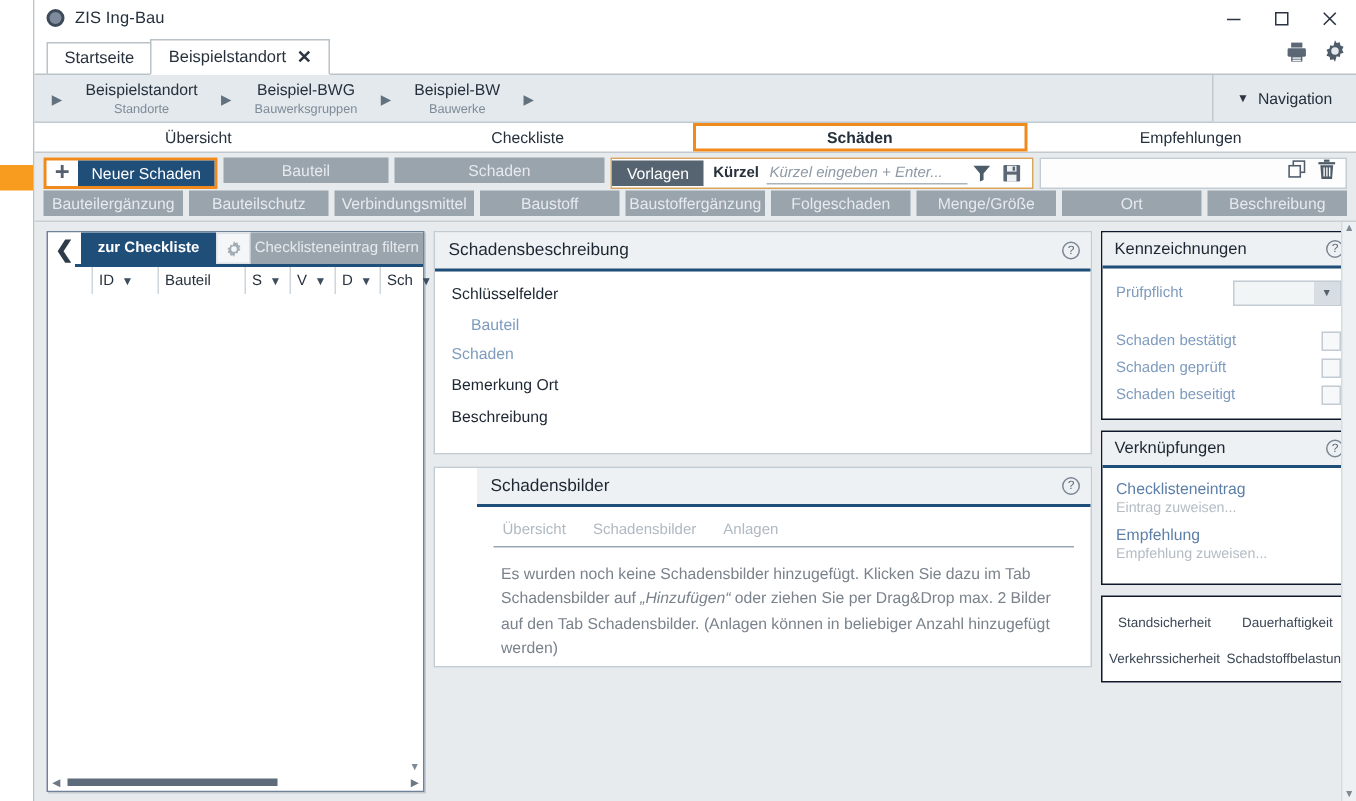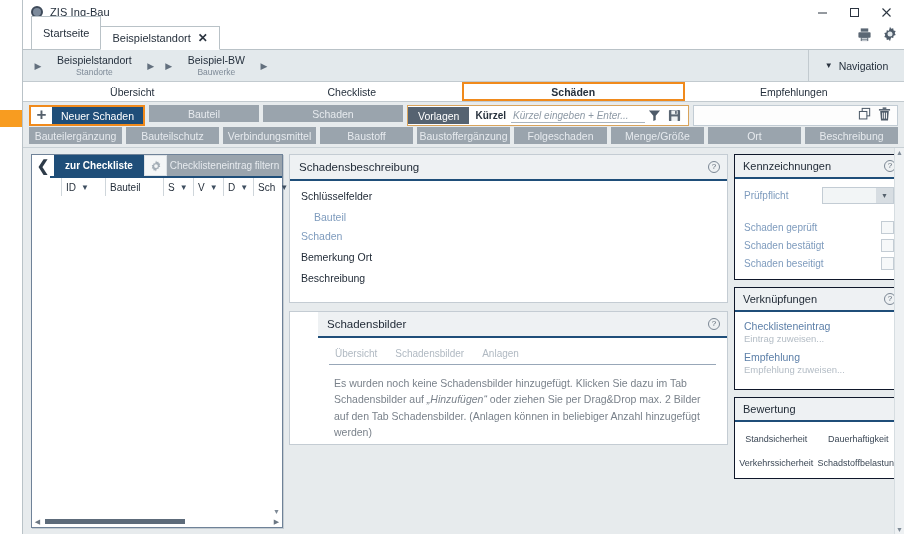--- a/index.html
+++ b/index.html
@@ -68,21 +68,21 @@
     background: #ffffff;
     position: relative;
     display: flex; align-items: flex-end;
     padding-left: 8px;
   }
   .tabstrip::after {
     content: ""; position: absolute; left: 0; right: 0; bottom: 0;
     height: 1px; background: #b9c2c7;
   }
   .tab {
-    height: 34px; padding: 0 11px;
+    height: 22px; padding: 0 11px;
     display: flex; align-items: center; gap: 7px;
     font-size: 11px; color: #27313d;
     background: #ffffff;
     border: 1px solid #b9c2c7;
     border-bottom: 1px solid #b9c2c7;
     position: relative; z-index: 1;
     margin-right: -1px;
   }
   .tab.active {
     height: 24px;
@@ -472,20 +472,24 @@
     </div>
 
     <div class="crumbrow">
       <div class="crumbs">
         <div class="crumb-arrow">▶</div>
         <div class="crumb">
           <div class="c-main">Beispielstandort</div>
           <div class="c-sub">Standorte</div>
         </div>
         <div class="crumb-arrow">▶</div>
+        <div class="crumb">
+          <div class="c-main">Beispiel-BWG</div>
+          <div class="c-sub">Bauwerksgruppen</div>
+        </div>
         <div class="crumb-arrow">▶</div>
         <div class="crumb">
           <div class="c-main">Beispiel-BW</div>
           <div class="c-sub">Bauwerke</div>
         </div>
         <div class="crumb-arrow">▶</div>
       </div>
       <div class="navbtn">
         <span class="caret">▼</span>
         <span>Navigation</span>
@@ -663,25 +667,25 @@
             <div class="help-icon">?</div>
           </div>
           <div class="rcard-body">
             <div class="kz-row">
               <span>Prüfpflicht</span>
               <span class="kz-select">
                 <span class="arrowbox">▼</span>
               </span>
             </div>
             <div class="kz-row chk">
-              <span>Schaden geprüft</span>
+              <span>Schaden bestätigt</span>
               <span class="kz-check"></span>
             </div>
             <div class="kz-row chk">
-              <span>Schaden bestätigt</span>
+              <span>Schaden geprüft</span>
               <span class="kz-check"></span>
             </div>
             <div class="kz-row chk" style="margin-bottom:0;">
               <span>Schaden beseitigt</span>
               <span class="kz-check"></span>
             </div>
           </div>
         </div>
 
         <div class="rcard">
@@ -691,23 +695,20 @@
           </div>
           <div class="rcard-body" style="padding-bottom:14px;">
             <div class="vk-link">Checklisteneintrag</div>
             <div class="vk-sub">Eintrag zuweisen...</div>
             <div class="vk-link">Empfehlung</div>
             <div class="vk-sub" style="margin-bottom:0;">Empfehlung zuweisen...</div>
           </div>
         </div>
 
         <div class="rcard">
-          <div class="card-head">
-            <div class="card-title">Bewertung</div>
-          </div>
           <div class="bw-grid">
             <div class="bw-cell">Standsicherheit</div>
             <div class="bw-cell">Dauerhaftigkeit</div>
             <div class="bw-cell">Verkehrssicherheit</div>
             <div class="bw-cell">Schadstoffbelastung</div>
           </div>
         </div>
 
       </div>
 

